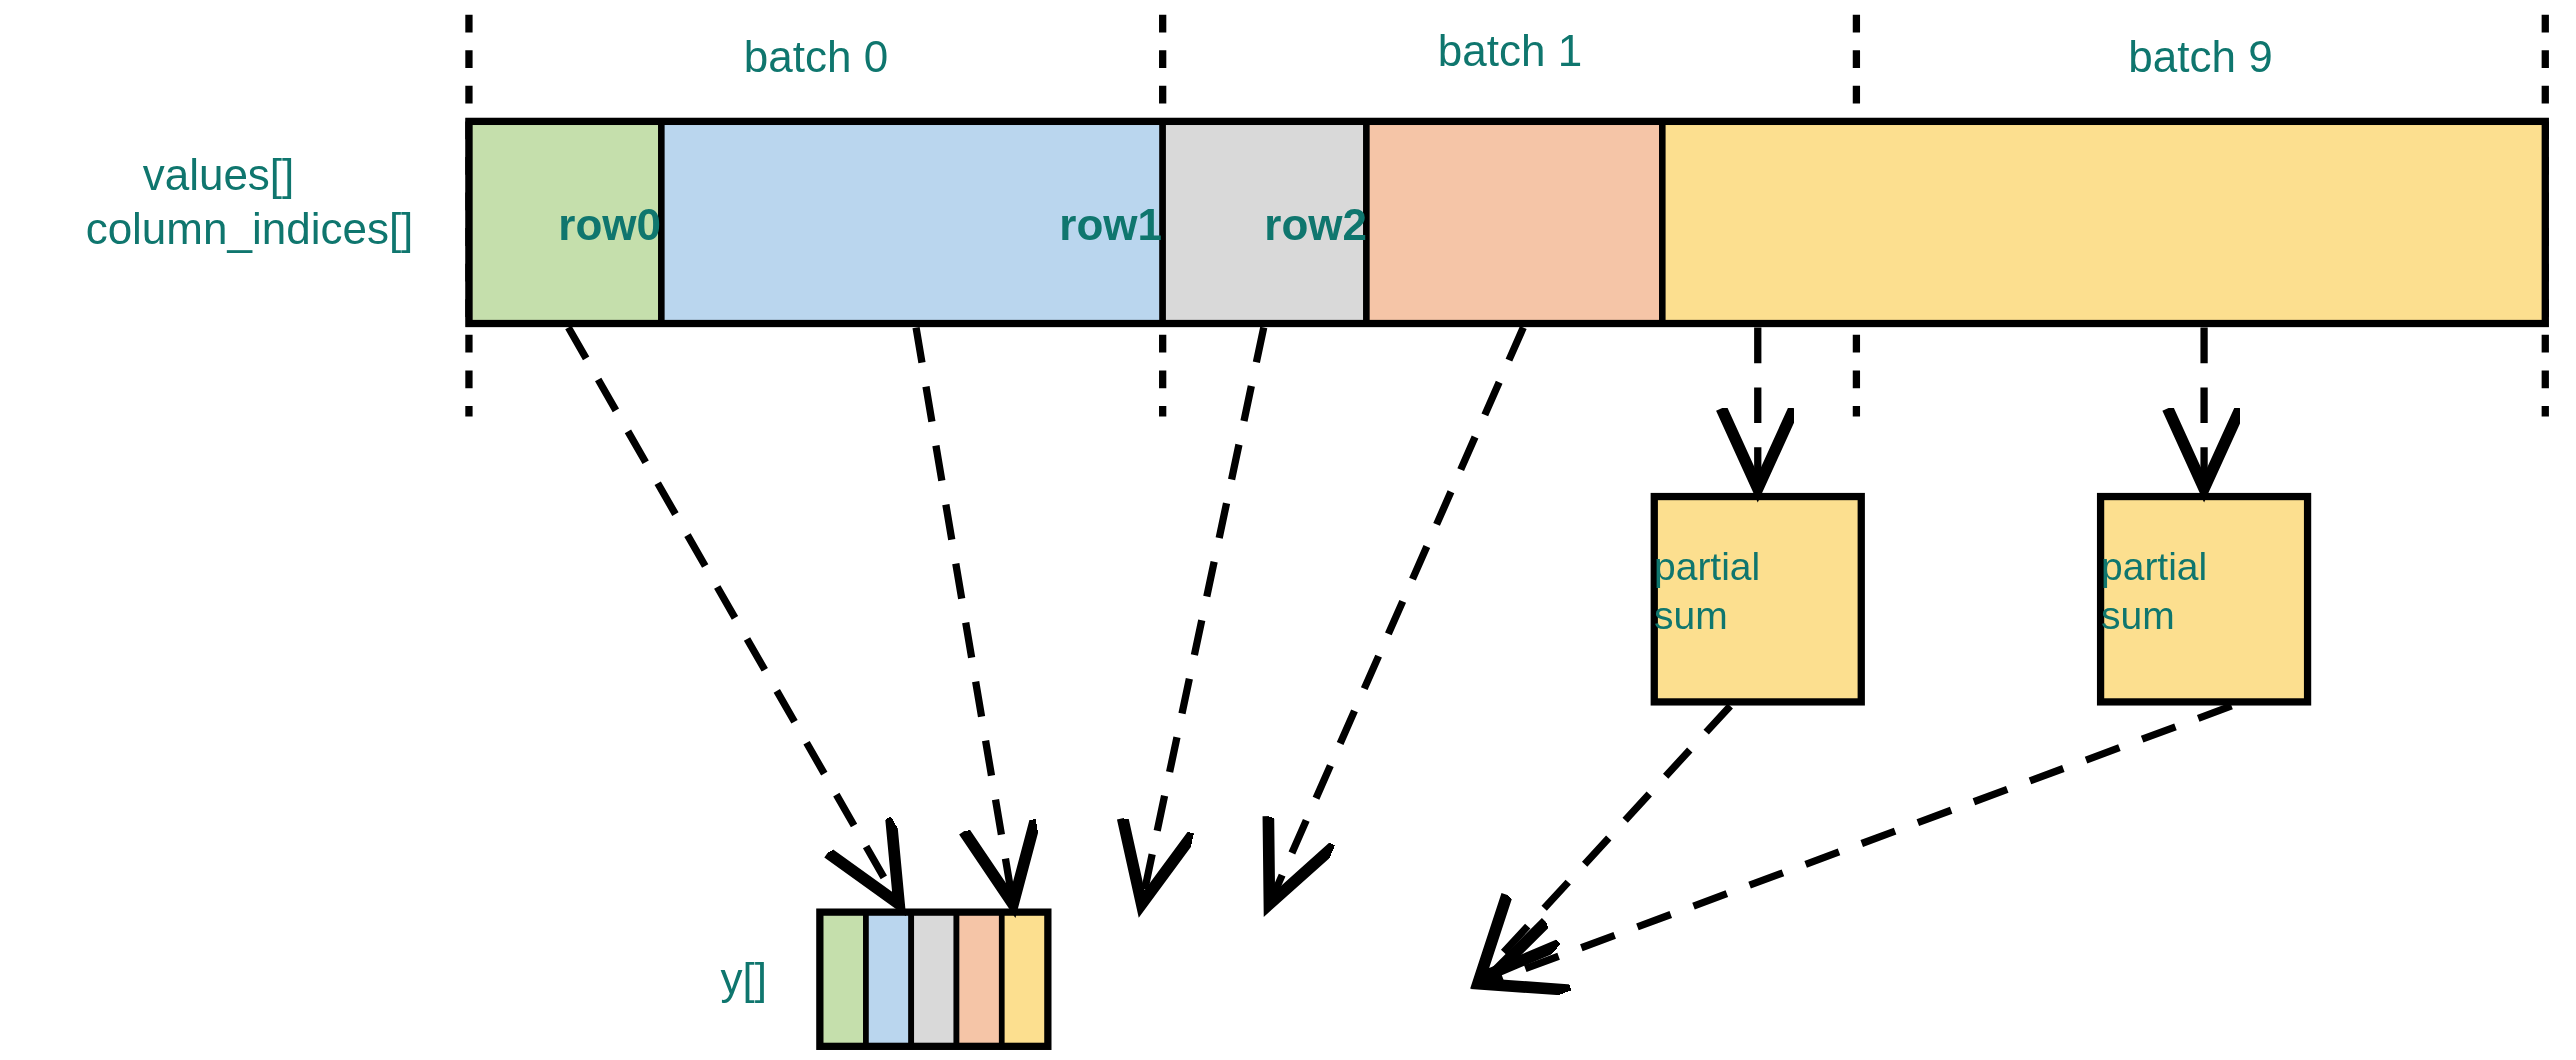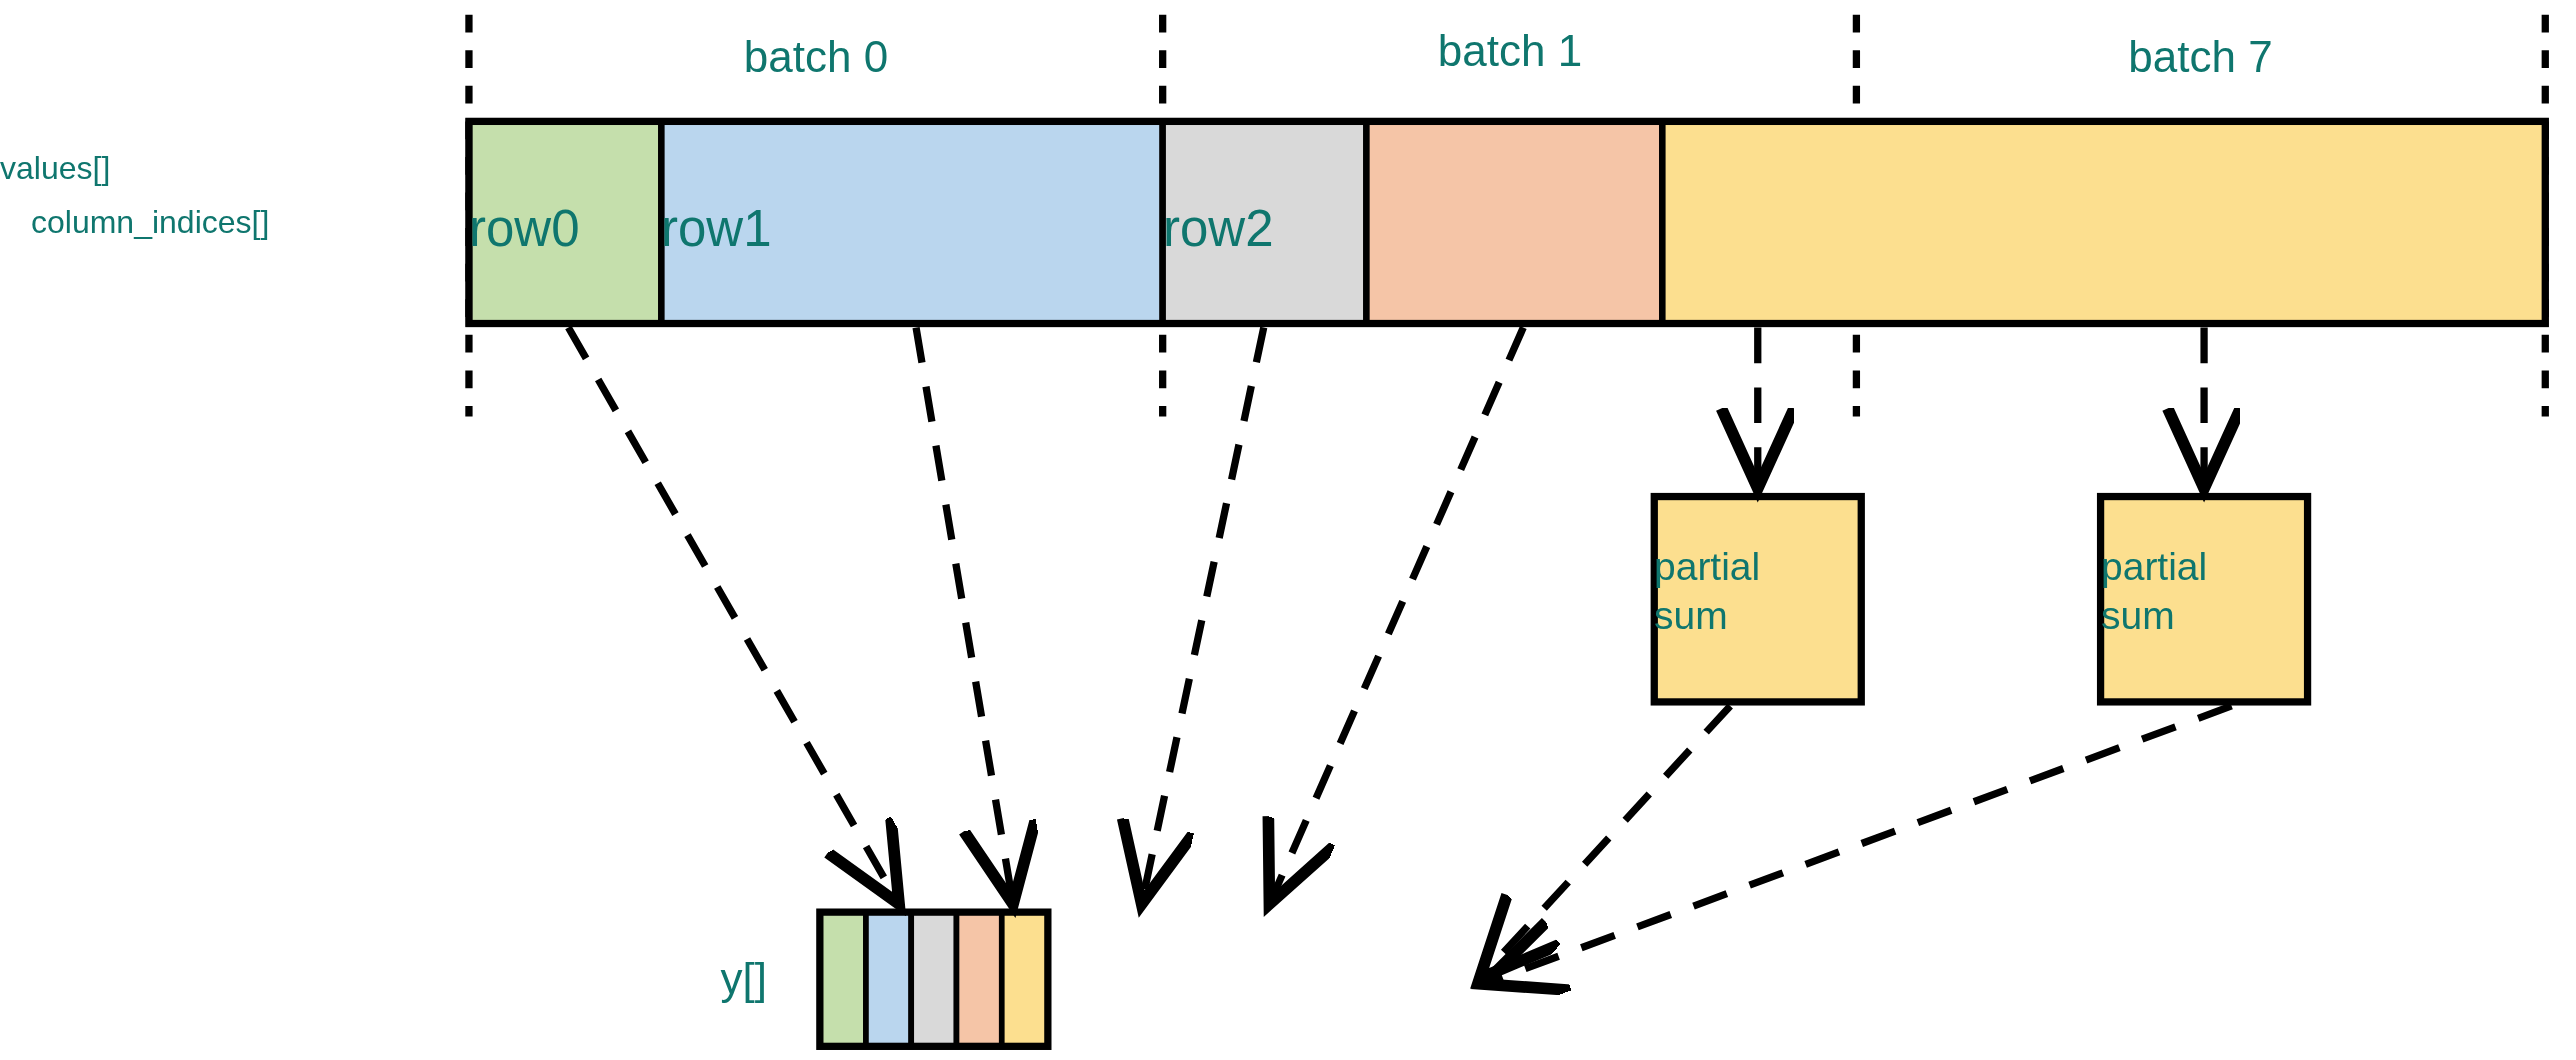--- a/index.html
+++ b/index.html
@@ -12,22 +12,22 @@
   }
   svg#canvas{position:absolute;left:0;top:0;width:2576px;height:1061px;}
   .lbl{
     position:absolute;
     color:#0f766e;
     white-space:pre;
     line-height:1.15;
     font-family:"Liberation Sans","DejaVu Sans",sans-serif;
   }
   .batch-label{font-size:44px;text-align:center;}
-  .row-label{font-size:51px;text-align:left;}
-  .side-label{font-size:32px;text-align:left;}
+  .row-label{font-size:44px;text-align:right;font-weight:bold;}
+  .side-label{font-size:44px;text-align:center;}
   .ps-label{font-size:39px;text-align:left;line-height:1.18;}
   .y-label{font-size:44px;text-align:right;}
 </style>
 </head>
 <body>
 
 <div id="stage">
 
   <svg id="canvas" viewBox="0 0 3186 1312" xmlns="http://www.w3.org/2000/svg">
 
@@ -80,21 +80,21 @@
     </g>
 
     <g stroke="#000" stroke-width="9" fill="none" stroke-dasharray="44,30" marker-end="url(#arrowhead)">
       <line x1="2140" y1="873" x2="1830" y2="1210"></line>
       <line x1="2760" y1="873" x2="1835" y2="1217"></line>
     </g>
   </svg>
 
   <div class="lbl batch-label" style="left:469px;top:32px;width:694px;">batch 0</div>
   <div class="lbl batch-label" style="left:1163px;top:26px;width:694px;">batch 1</div>
-  <div class="lbl batch-label" style="left:1856px;top:32px;width:689px;">batch 7</div>
+  <div class="lbl batch-label" style="left:1856px;top:32px;width:689px;">batch 9</div>
 
   <div class="lbl side-label" style="left:0px;top:150px;width:437px;">values[]</div>
   <div class="lbl side-label" style="left:0px;top:204px;width:437px;padding-left:31px;">column_indices[]</div>
 
   <div class="lbl row-label" style="left:469px;top:200px;width:192px;">row0</div>
   <div class="lbl row-label" style="left:661px;top:200px;width:501px;">row1</div>
   <div class="lbl row-label" style="left:1163px;top:200px;width:204px;">row2</div>
 
   <div class="lbl ps-label" style="left:1654px;top:544px;width:207px;">partial</div>
   <div class="lbl ps-label" style="left:1654px;top:593px;width:207px;">sum</div>

